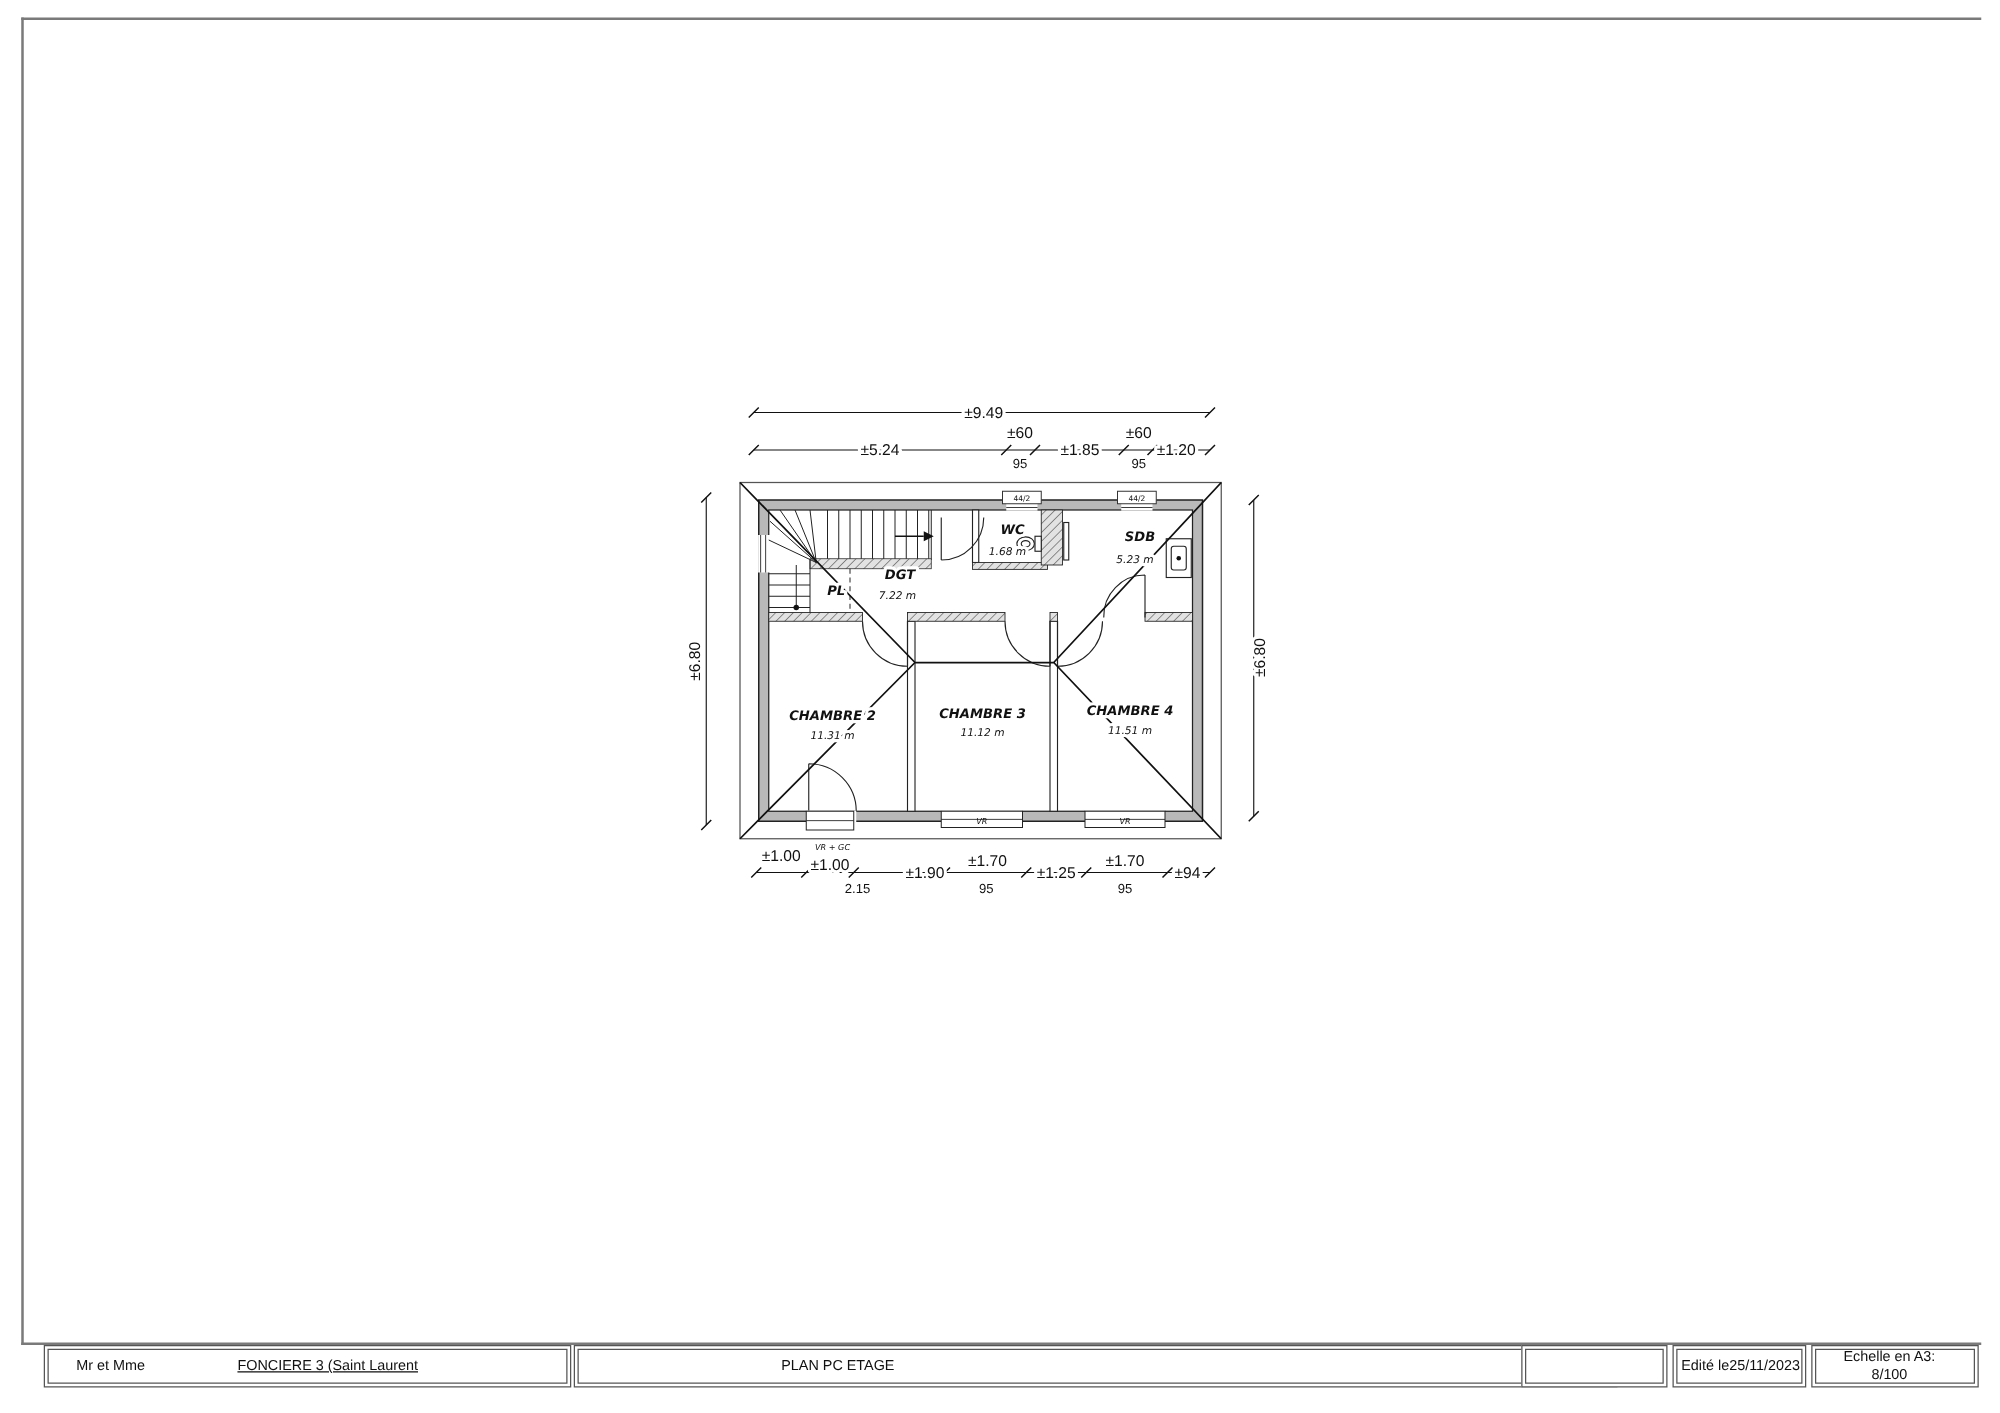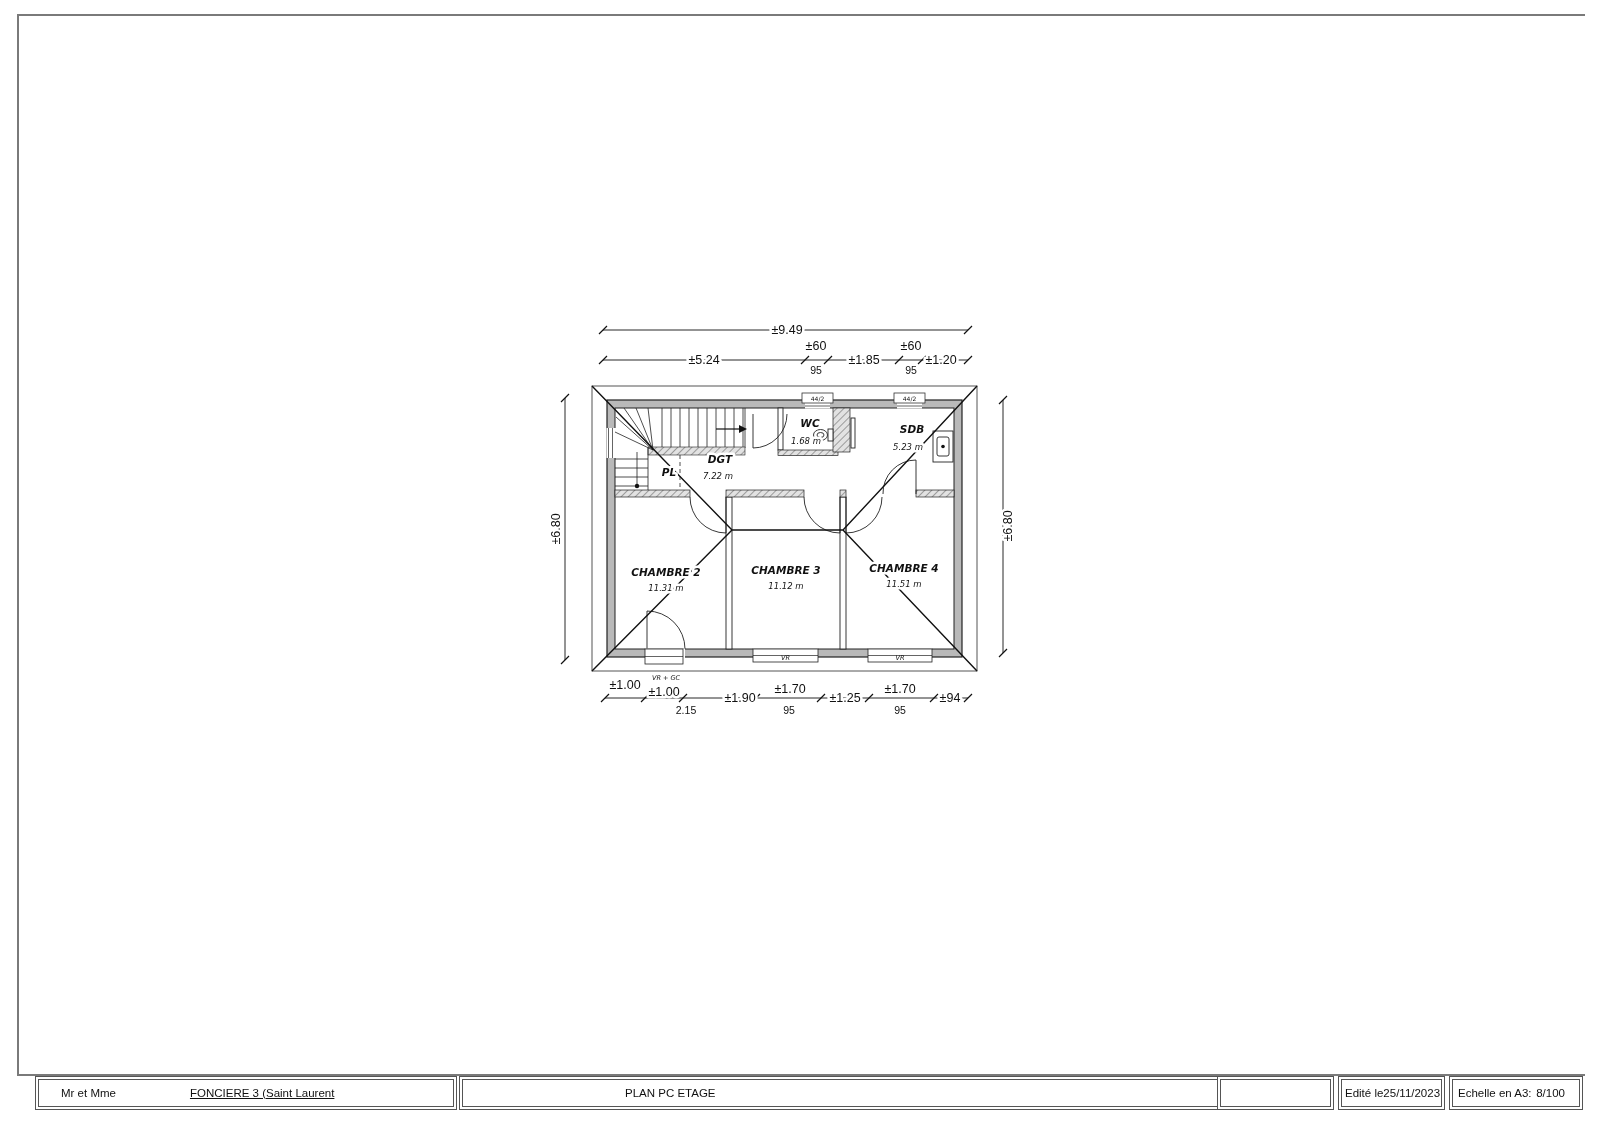--- a/index.html
+++ b/index.html
@@ -199,18 +199,18 @@
   <div class="tb-cell" style="left:1217px;top:1076px;width:117px;height:34px;">
     <div class="tb-inner"></div>
   </div>
   <div class="tb-cell" style="left:1338px;top:1076px;width:107px;height:34px;">
     <div class="tb-inner" style="justify-content:space-between;padding:0 3px;">
       <span>Edité le</span>
       <span>25/11/2023</span>
     </div>
   </div>
   <div class="tb-cell" style="left:1449px;top:1076px;width:134px;height:34px;">
-    <div class="tb-inner" style="justify-content:space-between;padding:0 14px 0 5px;">
+    <div class="tb-inner" style="justify-content:space-between;padding:0 14px 0 5px;flex-direction:column;">
       <span>Echelle en A3:</span>
       <span>8/100</span>
     </div>
   </div>
 </div>
 
 </body></html>

